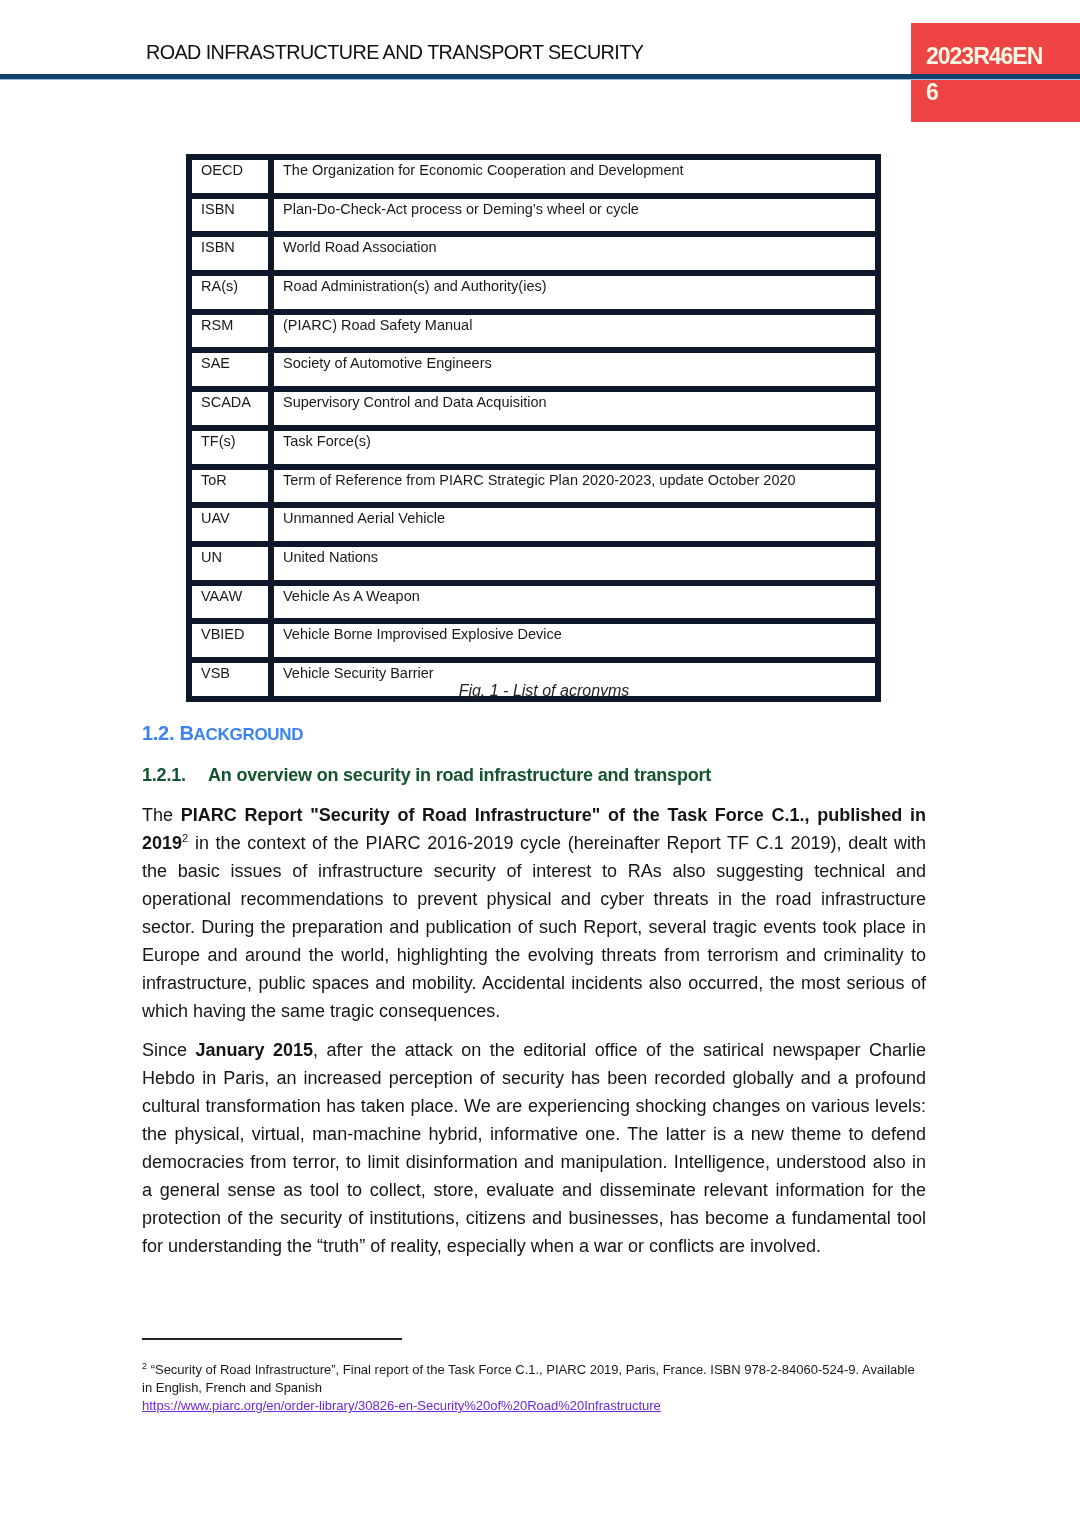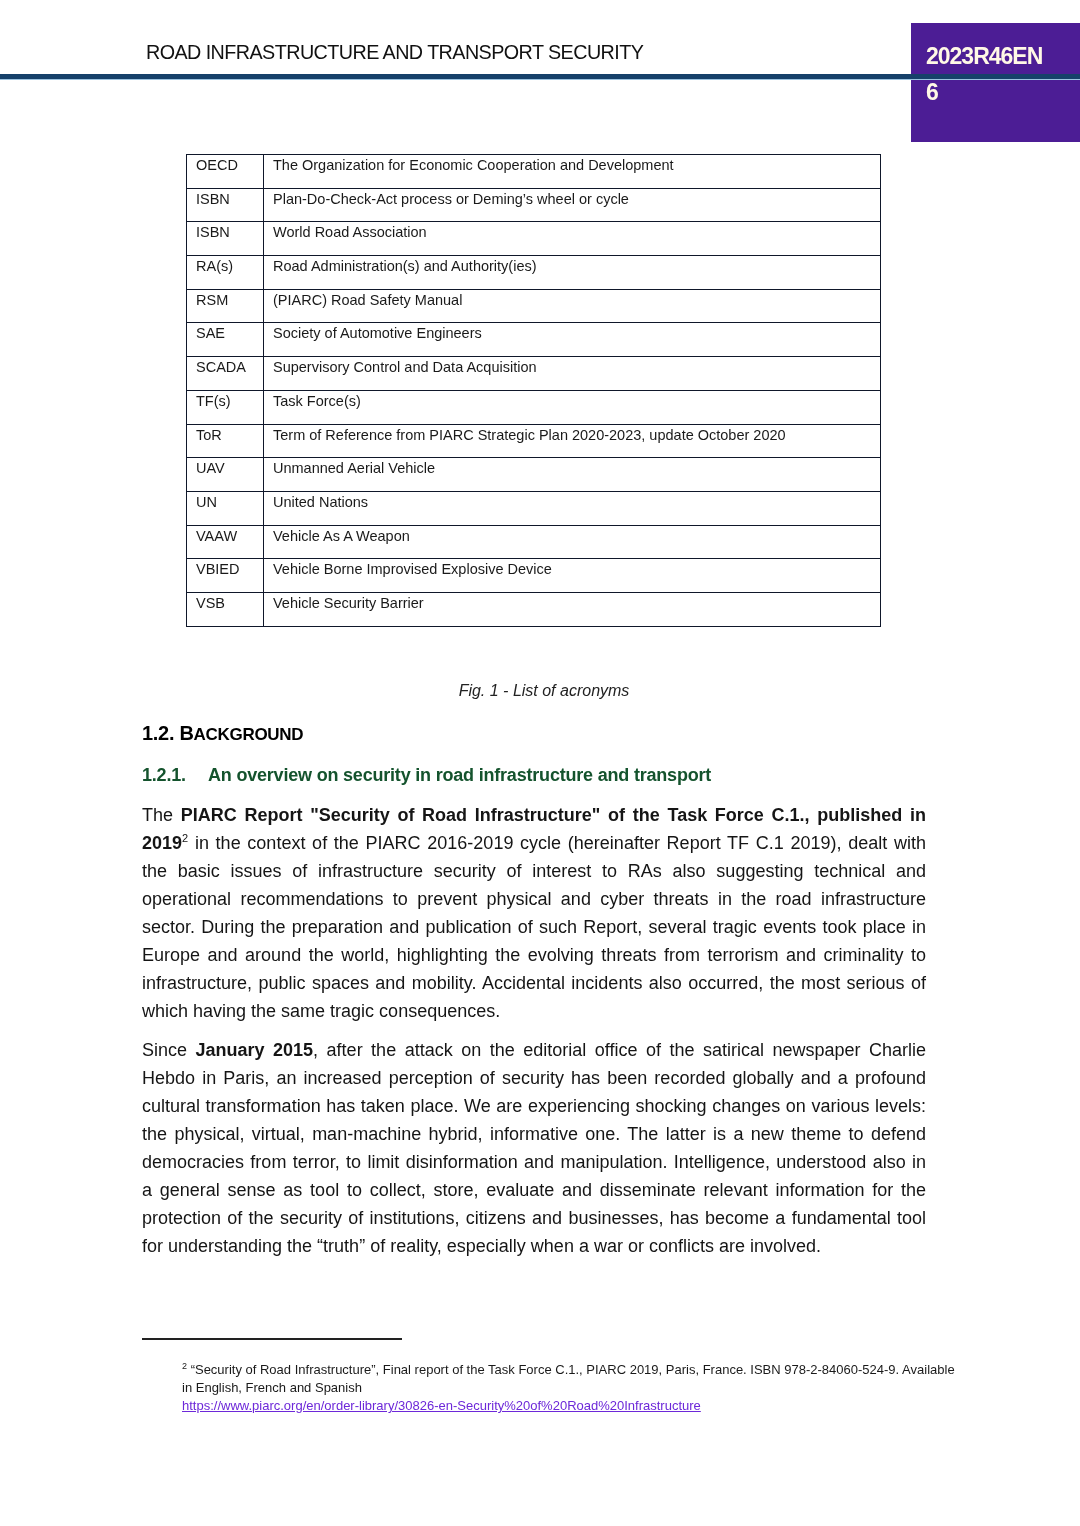--- a/index.html
+++ b/index.html
@@ -4,42 +4,42 @@
 <style>
   html, body { margin: 0; padding: 0; background: #ffffff; }
   body { width: 1080px; height: 1526px; position: relative; overflow: hidden;
          font-family: "Liberation Sans", sans-serif; color: #111; }
   .page { position: absolute; left: 0; top: 0; width: 1080px; height: 1526px; }
 
   .running-header { position: absolute; left: 146px; top: 40px; font-size: 21px;
                     letter-spacing: -0.6px; color: #111; transform: scaleX(0.94); transform-origin: left; white-space: nowrap; }
   .header-rule { position: absolute; left: 0; top: 74px; width: 1080px; height: 5px; background: #16416a; z-index: 2; }
   .header-rule-light { position: absolute; left: 0; top: 79px; width: 1080px; height: 1px; background: #9cc3e0; z-index: 2; }
-  .doc-badge { position: absolute; left: 911px; top: 23px; width: 169px; height: 119px; background: #4c1d95; z-index: 1; }
+  .doc-badge { position: absolute; left: 911px; top: 23px; width: 169px; height: 99px; background: #ef4444; z-index: 1; }
   .doc-badge .code { position: absolute; left: 15px; top: 20px; color: #fff8e6; font-weight: bold; font-size: 23px; letter-spacing: -1px; white-space: nowrap; }
   .doc-badge .pg { position: absolute; left: 15px; top: 56px; color: #fff8e6; font-weight: bold; font-size: 23px; z-index: 3; }
 
   table.acronyms { position: absolute; left: 186px; top: 154px; width: 695px; border-collapse: collapse; font-size: 14.5px; }
-  table.acronyms td { border: 1px solid #0f172a; height: 30.7px; vertical-align: top; padding: 2px 0 0 9px; color: #1a1a1a; }
+  table.acronyms td { border: 6px solid #0f172a; height: 30.7px; vertical-align: top; padding: 2px 0 0 9px; color: #1a1a1a; }
   table.acronyms td.abbr { width: 67px; }
   .caption { position: absolute; left: 0; width: 1080px; top: 682px; text-align: center; font-style: italic; font-size: 16px; color: #222; padding-left: 4px; }
 
-  .h2 { position: absolute; left: 142px; top: 722px; font-size: 20px; font-weight: bold; color: #000000; letter-spacing: -0.3px; }
+  .h2 { position: absolute; left: 142px; top: 722px; font-size: 20px; font-weight: bold; color: #3b82f6; letter-spacing: -0.3px; }
   .h2 .sc { font-size: 17px; }
   .h3 { position: absolute; left: 142px; top: 765px; font-size: 18px; font-weight: bold; color: #14532d; letter-spacing: -0.2px; }
   .h3 .num { display: inline-block; width: 66px; }
 
   .para { position: absolute; left: 142px; width: 784px; font-size: 18px; line-height: 28px; text-align: justify; color: #151515; }
   .para b { font-weight: bold; }
   .p1 { top: 801px; }
   .p2 { top: 1036px; }
   sup { font-size: 11px; line-height: 0; }
 
   .fn-rule { position: absolute; left: 142px; top: 1338px; width: 260px; height: 2px; background: #222; }
-  .footnote { position: absolute; left: 142px; top: 1361px; width: 786px; font-size: 13px; line-height: 18px; color: #1a1a1a; margin-left: 40px; }
+  .footnote { position: absolute; left: 142px; top: 1361px; width: 786px; font-size: 13px; line-height: 18px; color: #1a1a1a; }
   .footnote sup { font-size: 9px; }
   .footnote a { color: #6d28d9; text-decoration: underline; display: block; }
 </style>
 </head>
 <body>
 
 <div class="page">
 
   <div class="running-header">ROAD INFRASTRUCTURE AND TRANSPORT SECURITY</div>
   <div class="header-rule"></div>

